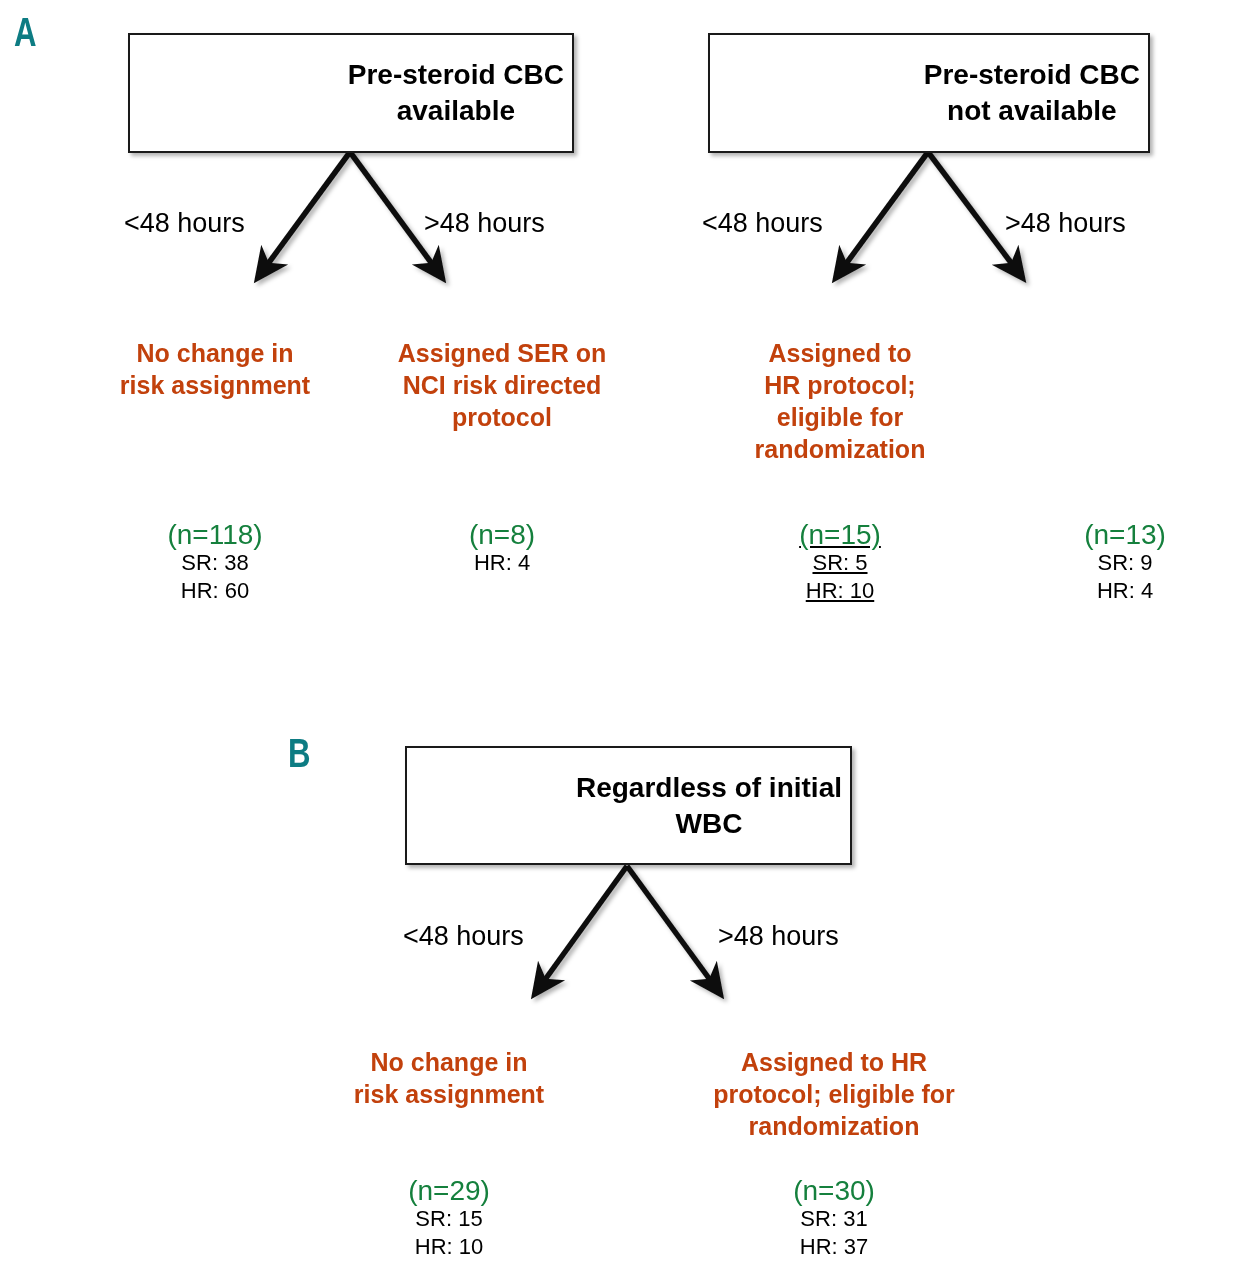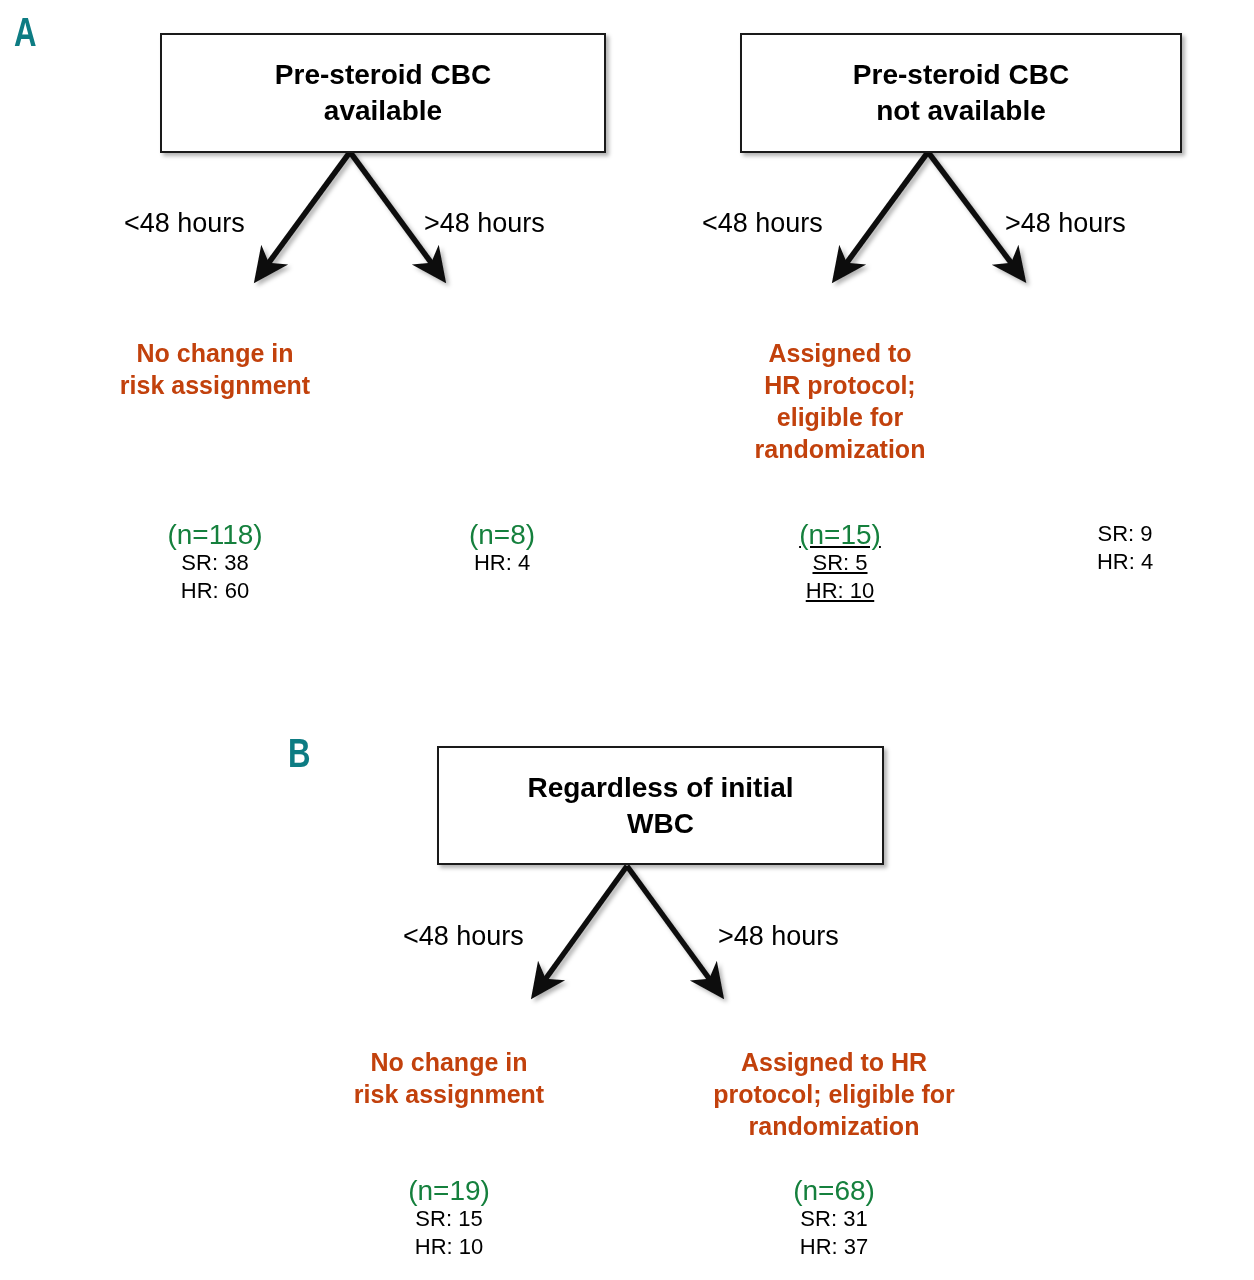--- a/index.html
+++ b/index.html
@@ -36,23 +36,22 @@
   #panel-b-letter { left: 288px; top: 733px; }
 
   .node-box {
     position: absolute;
     box-sizing: border-box;
     background: #ffffff;
     border: 2px solid #1a1a1a;
     box-shadow: 3px 3px 4px rgba(0,0,0,0.30);
     display: flex;
     align-items: center;
-    justify-content: center;
+    justify-content: flex-end;
     text-align: center;
-    margin-left: 32px;
   }
   .node-box .box-text {
     font-family: "Liberation Sans", sans-serif;
     font-weight: bold;
     font-size: 28px;
     line-height: 36px;
     color: #000000;
     white-space: pre-line;
     padding: 0 8px;
   }
@@ -148,20 +147,25 @@
   <div class="outcome" style="left:90px; top:337px; width:250px;">
     <div class="outcome-title">No change in
 risk assignment</div>
   </div>
   <div class="counts" style="left:90px; top:520px; width:250px;">
     <div class="count-n">(n=118)</div>
     <div class="count-sub">SR: 38</div>
     <div class="count-sub">HR: 60</div>
   </div>
 
+  <div class="outcome" style="left:370px; top:337px; width:264px;">
+    <div class="outcome-title">Assigned SER on
+NCI risk directed
+protocol</div>
+  </div>
   <div class="counts" style="left:370px; top:520px; width:264px;">
     <div class="count-n">(n=8)</div>
     <div class="count-sub">HR: 4</div>
   </div>
 
   <div class="node-box" style="left:708px; top:33px; width:442px; height:120px;">
     <div class="box-text">Pre-steroid CBC
 not available</div>
   </div>
 
@@ -174,48 +178,49 @@
 eligible for
 randomization</div>
   </div>
   <div class="counts" style="left:716px; top:520px; width:248px;text-decoration:underline;">
     <div class="count-n">(n=15)</div>
     <div class="count-sub">SR: 5</div>
     <div class="count-sub">HR: 10</div>
   </div>
 
   <div class="counts" style="left:1000px; top:520px; width:250px;">
+    <div class="count-n">(n=13)</div>
     <div class="count-sub">SR: 9</div>
     <div class="count-sub">HR: 4</div>
   </div>
 
   <div id="panel-b-letter" class="panel-letter">B</div>
 
   <div class="node-box" style="left:405px; top:746px; width:447px; height:119px;">
     <div class="box-text">Regardless of initial
 WBC</div>
   </div>
 
   <div class="edge-label" style="left:403px; top:921px;">&lt;48 hours</div>
   <div class="edge-label" style="left:718px; top:921px;">&gt;48 hours</div>
 
   <div class="outcome" style="left:318px; top:1046px; width:262px;">
     <div class="outcome-title">No change in
 risk assignment</div>
   </div>
   <div class="counts" style="left:318px; top:1176px; width:262px;">
-    <div class="count-n">(n=19)</div>
+    <div class="count-n">(n=29)</div>
     <div class="count-sub">SR: 15</div>
     <div class="count-sub">HR: 10</div>
   </div>
 
   <div class="outcome" style="left:690px; top:1046px; width:288px;">
     <div class="outcome-title">Assigned to HR
 protocol; eligible for
 randomization</div>
   </div>
   <div class="counts" style="left:690px; top:1176px; width:288px;">
-    <div class="count-n">(n=68)</div>
+    <div class="count-n">(n=30)</div>
     <div class="count-sub">SR: 31</div>
     <div class="count-sub">HR: 37</div>
   </div>
 
 </div>
 
 </body></html>

